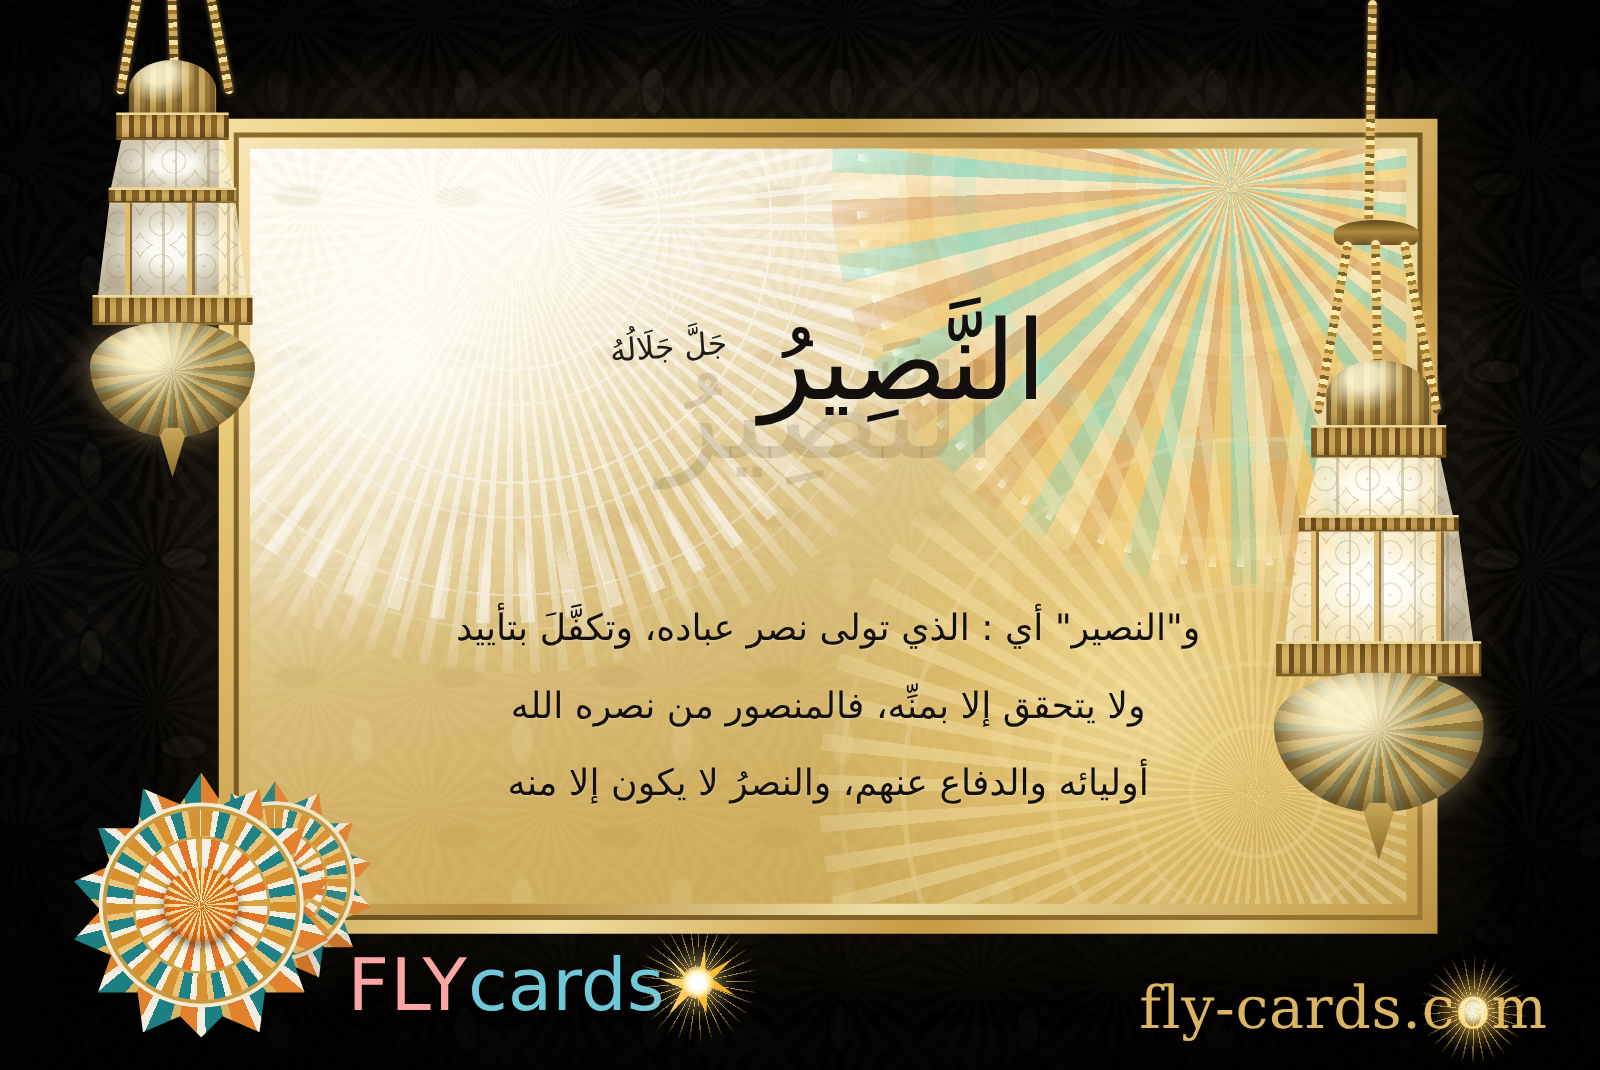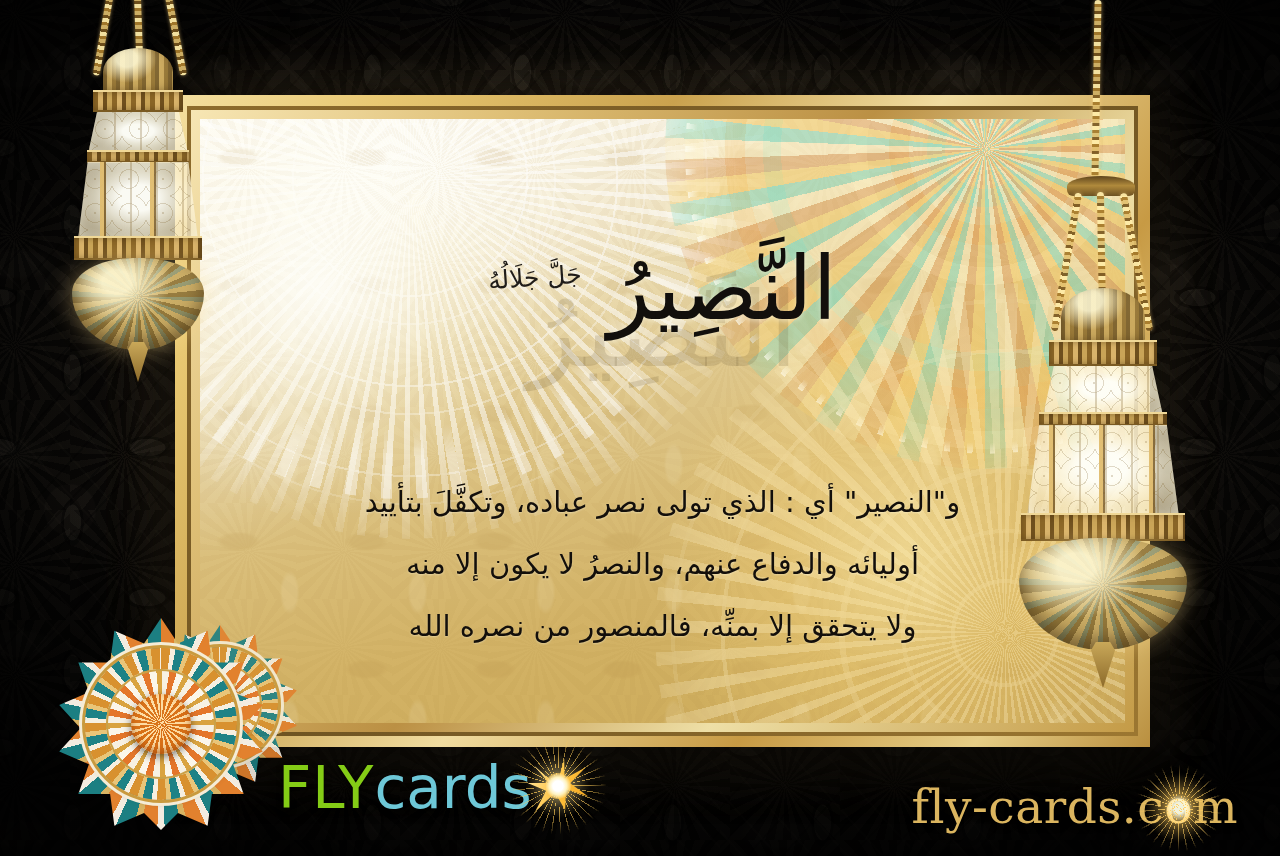--- a/index.html
+++ b/index.html
@@ -385,21 +385,21 @@
   
   .footer-logo{
     position:absolute;
     left:278px;bottom:18px;
     display:flex;align-items:center;
     pointer-events:auto;
   }
   .logo-fly{
     font-family:"DejaVu Sans","Liberation Sans",sans-serif;
     font-size:58px;font-weight:400;
-    color:#84cc16;
+    color:#fca5a5;
     letter-spacing:1px;
     text-shadow:0 2px 6px rgba(0,0,0,.85);
   }
   .logo-cards{
     font-family:"DejaVu Sans","Liberation Sans",sans-serif;
     font-size:58px;font-weight:400;
     color:#6ec8d8;
     letter-spacing:0px;
     text-shadow:0 2px 6px rgba(0,0,0,.85);
   }
@@ -495,22 +495,22 @@
 
           <div class="title-wrap">
             <span class="title-row">
               <span class="divine-name">النَّصِيرُ</span>
               <span class="jalala">جَلَّ جَلَالُهُ</span>
             </span>
           </div>
 
           <div class="body-text">
             <span class="ln">و"النصير" أي : الذي تولى نصر عباده، وتكفَّلَ بتأييد</span>
+            <span class="ln">ولا يتحقق إلا بمنِّه، فالمنصور من نصره الله</span>
             <span class="ln">أوليائه والدفاع عنهم، والنصرُ لا يكون إلا منه</span>
-            <span class="ln">ولا يتحقق إلا بمنِّه، فالمنصور من نصره الله</span>
           </div>
         </div>
 
       </div>
     </div>
   </div>
 
   <div class="lantern" style="left:60px;top:-10px;width:190px;height:340px;">
     <div class="chains">
       <div class="chain" style="left:40px;top:0;height:86px;transform:rotate(10deg);"></div>

